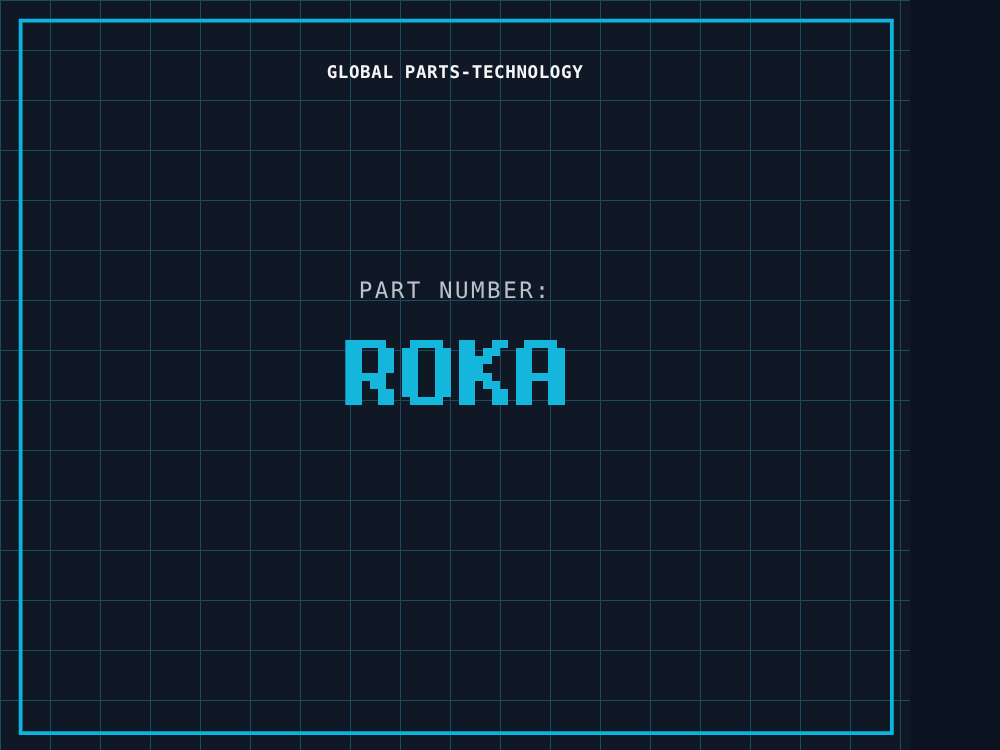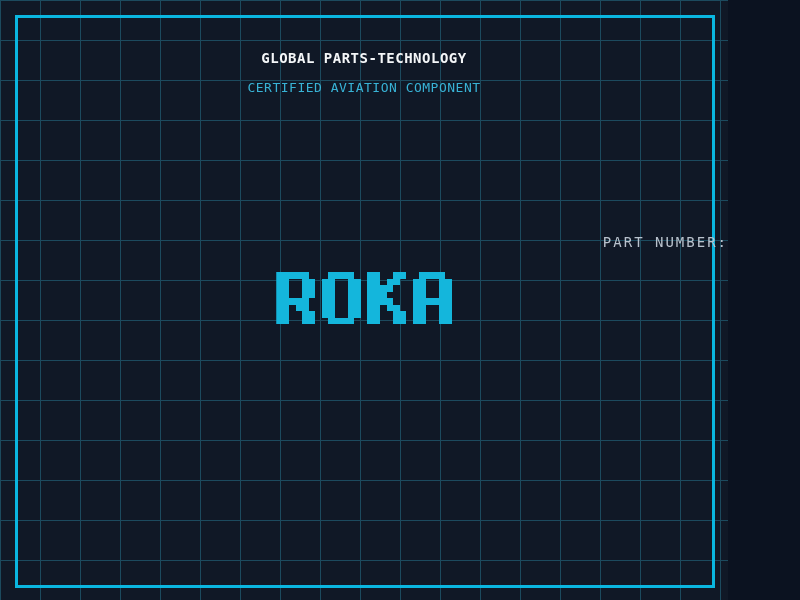--- a/index.html
+++ b/index.html
@@ -43,25 +43,24 @@
     letter-spacing: 0.5px;
     color: var(--heading, #f4f6f8);
   }
   .cert {
     top: 80px;
     font-size: 13px;
     letter-spacing: 0.5px;
     color: var(--subtitle, #38b3d6);
   }
   .part-label {
-    top: 234px;
-    font-size: 14px;
+    top: 222px;
+    font-size: 18px;
     letter-spacing: 2px;
     color: var(--label, #b9c2cd);
-    text-align: right;
   }
   .part-number-svg {
     position: absolute;
     top: 272px;
     left: 50%;
     transform: translateX(-50%);
     display: block;
   }
   .website {
     top: 531px;
@@ -71,21 +70,20 @@
   }
 </style>
 </head>
 <body>
 
 <div class="screen" style="--bg: #101826; --grid: #1c4a5e; --frame: #0ab6e0; --heading: #f4f6f8; --subtitle: #38b3d6; --label: #b9c2cd; --footer: #e9edf2;">
   <div class="frame"></div>
 
   <div class="centered-text company">GLOBAL PARTS-TECHNOLOGY</div>
 
-  <div class="centered-text cert">CERTIFIED AVIATION COMPONENT</div>
 
   <div class="centered-text part-label">PART NUMBER:</div>
 
   <svg class="part-number-svg" xmlns="http://www.w3.org/2000/svg" shape-rendering="crispEdges" viewBox="0 0 27 8" width="175.5" height="52">
       <g fill="#14b6dc">
         <rect x="0" y="0" width="1" height="1"></rect>
         <rect x="1" y="0" width="1" height="1"></rect>
         <rect x="2" y="0" width="1" height="1"></rect>
         <rect x="3" y="0" width="1" height="1"></rect>
         <rect x="4" y="0" width="1" height="1"></rect>

